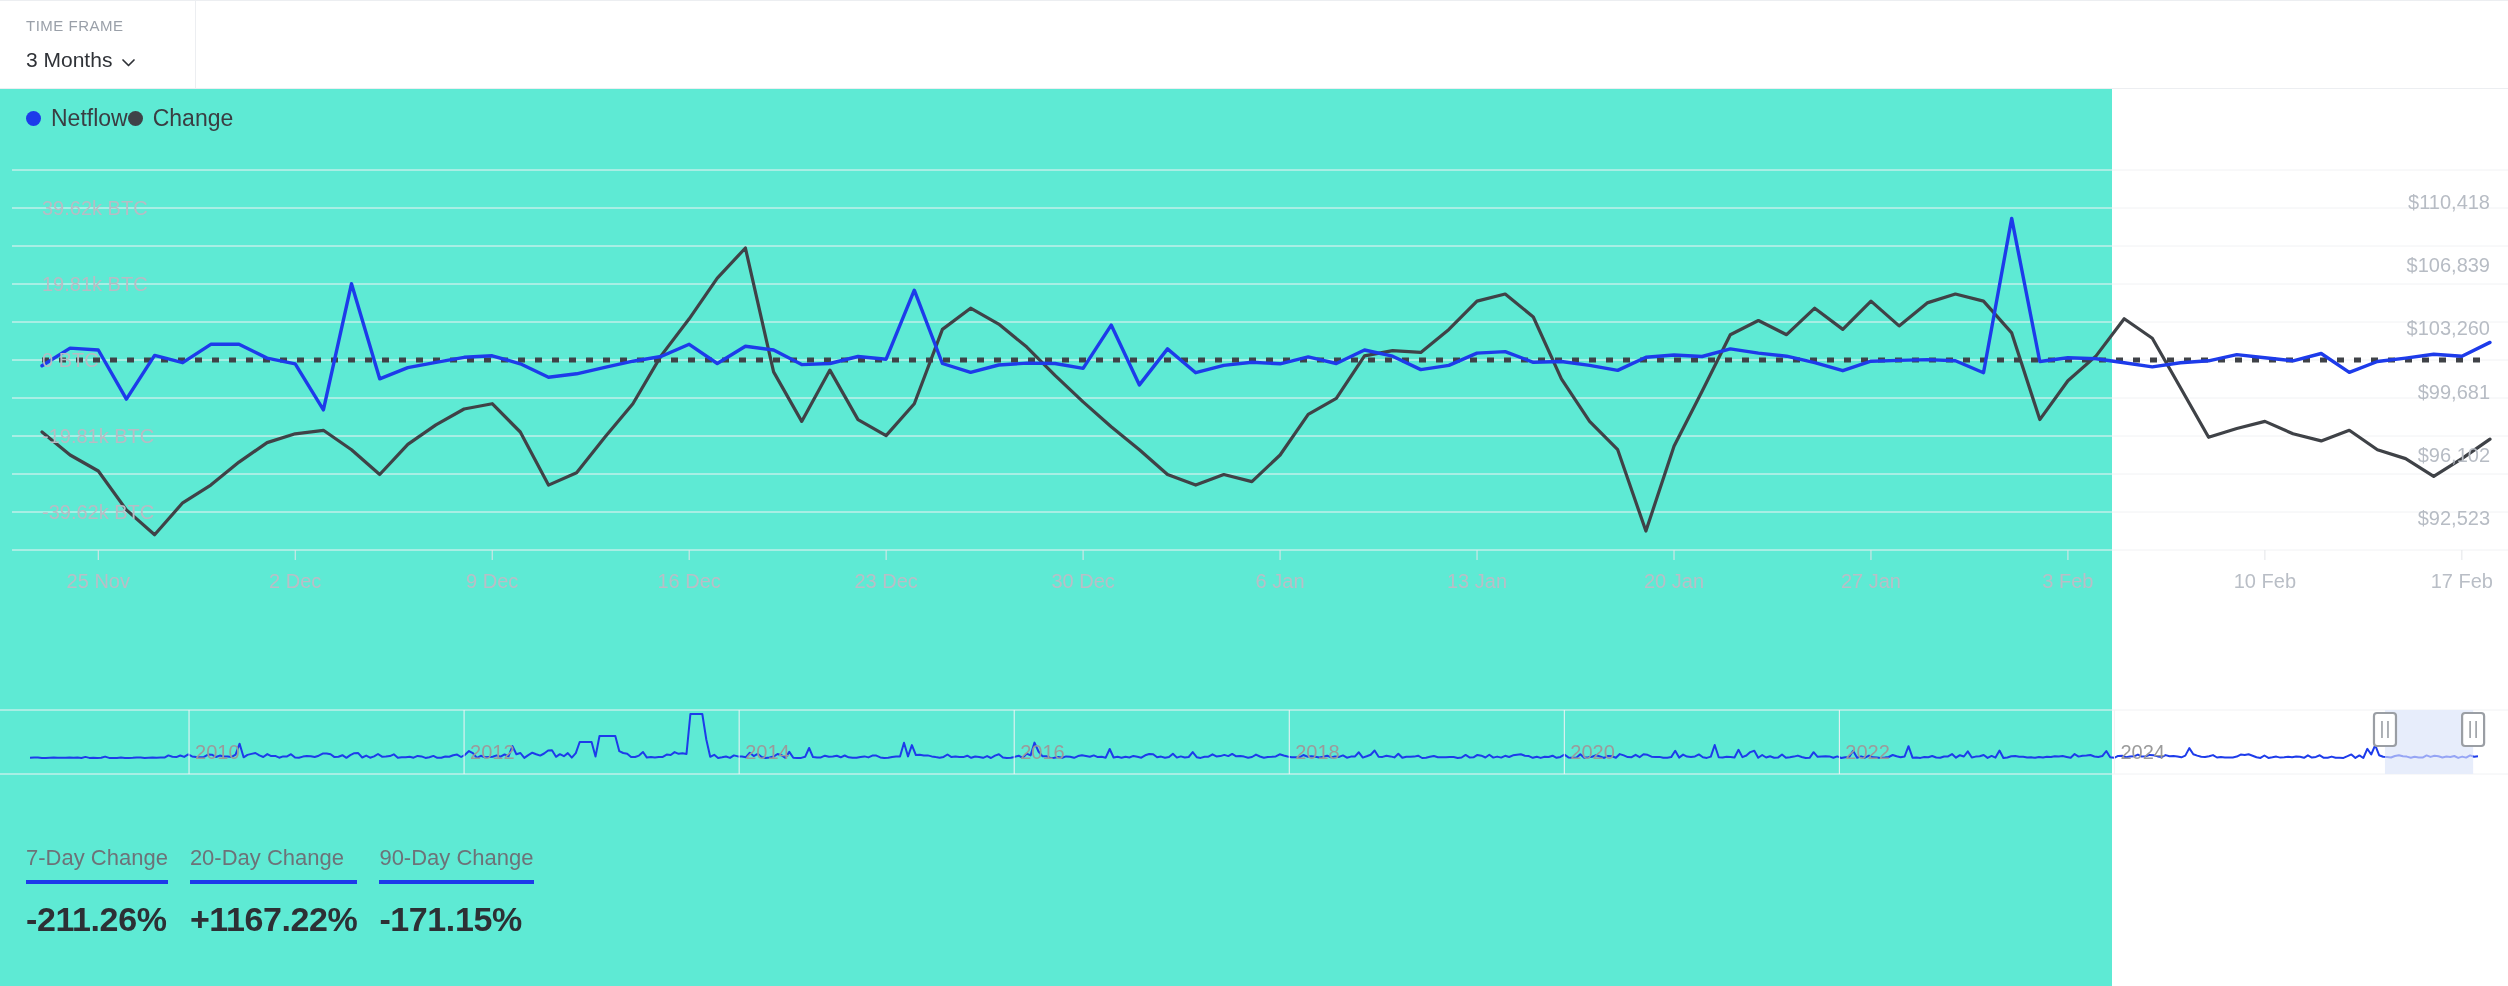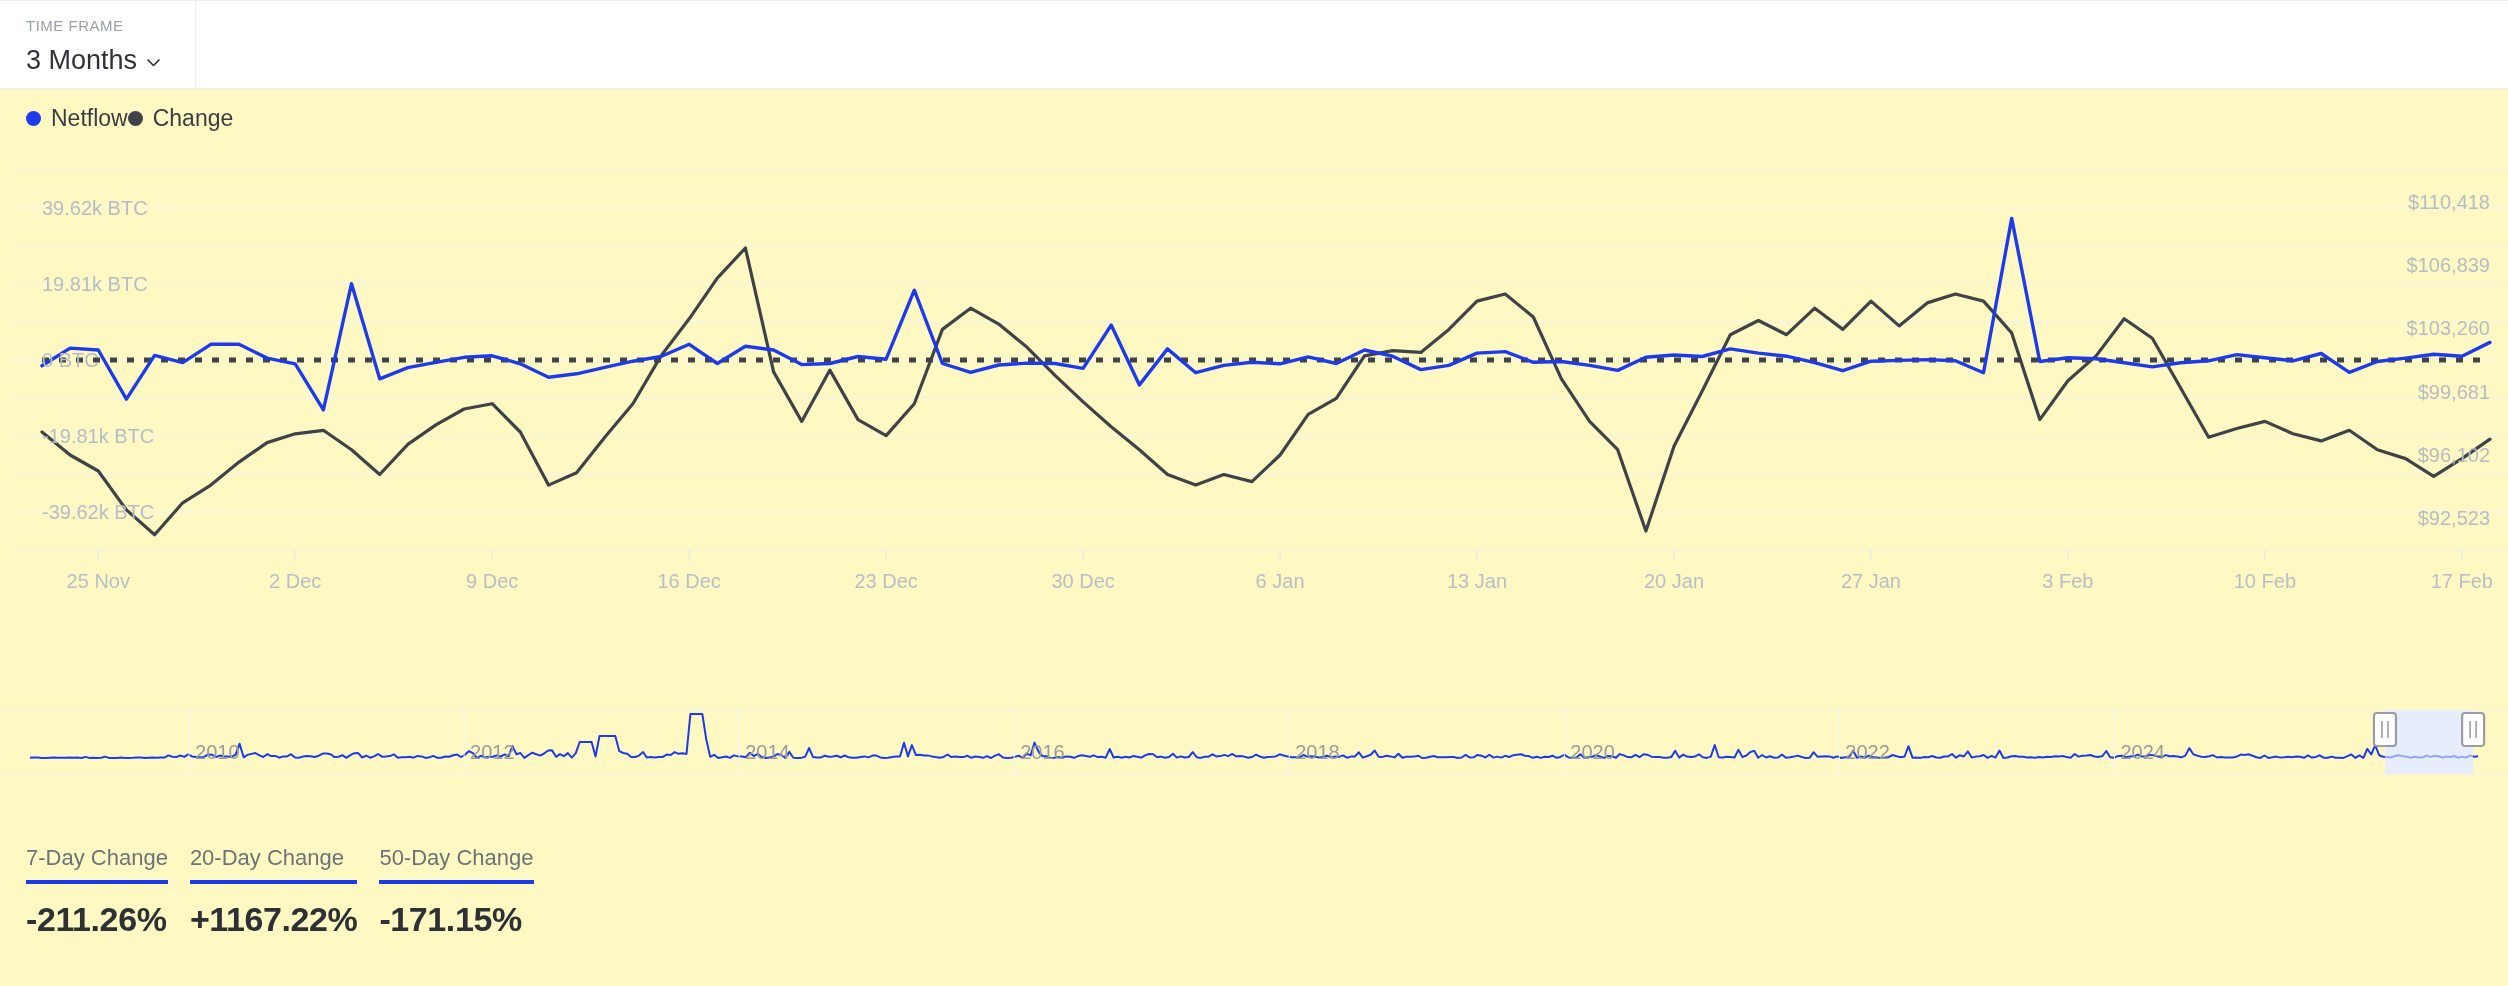--- a/index.html
+++ b/index.html
@@ -2,41 +2,41 @@
 <html><head>
 <meta charset="utf-8">
 <style>
   * { box-sizing: border-box; margin: 0; padding: 0; }
   html, body {
     width: 2508px; height: 986px;
     background: #ffffff;
     font-family: "Liberation Sans", sans-serif;
     overflow: hidden;
   }
-  #root { position: relative; width: 2508px; height: 986px; background:#fef9c3; }
+  #root { position: relative; width: 2112px; height: 986px; background:#5eead4; }
 
   
   .header-bar {
     position: absolute; left: 0; top: 0; width: 2508px; height: 89px;
     border-top: 1px solid #eceef1;
     border-bottom: 1px solid #eceef1;
     background: #fff;
   }
   .tf-cell {
     position: absolute; left: 0; top: 0; width: 196px; height: 88px;
     border-right: 1px solid #eceef1;
     padding: 16px 0 0 26px;
   }
   .tf-label {
     font-size: 15px; letter-spacing: 0.5px; color: #9aa0a9;
     font-weight: 400; line-height: 18px;
   }
   .tf-value {
     margin-top: 9px;
-    font-size: 27px; color: #2f3237; font-weight: 400;
+    font-size: 21px; color: #2f3237; font-weight: 400;
     display: flex; align-items: center; gap: 8px; line-height: 32px;
   }
   .chev { display:inline-block; width: 17px; height: 17px; position: relative; top: 2px;}
   .chev svg { display:block; }
 
   
   .legend {
     position: absolute; left: 26px; top: 104px;
     display: flex; align-items: center; 
     height: 28px;
@@ -237,19 +237,19 @@
       <div class="stat-label">7-Day Change</div>
       <div class="stat-underline"></div>
       <div class="stat-value">-211.26%</div>
     </div>
     <div class="stat">
       <div class="stat-label">20-Day Change</div>
       <div class="stat-underline"></div>
       <div class="stat-value">+1167.22%</div>
     </div>
     <div class="stat">
-      <div class="stat-label">50-Day Change</div>
+      <div class="stat-label">90-Day Change</div>
       <div class="stat-underline"></div>
       <div class="stat-value">-171.15%</div>
     </div>
   </div>
 
 </div>
 
 </body></html>

